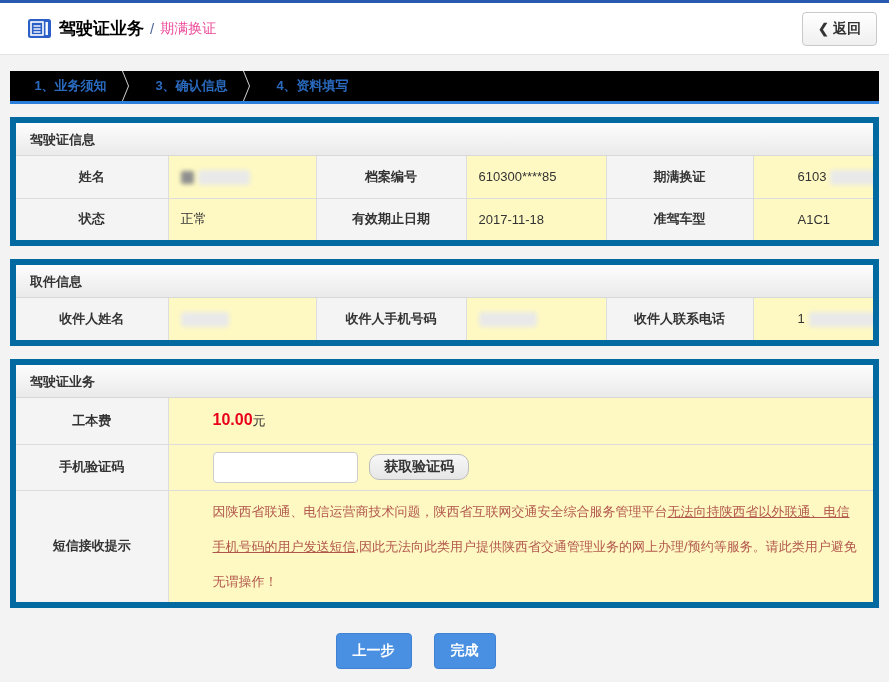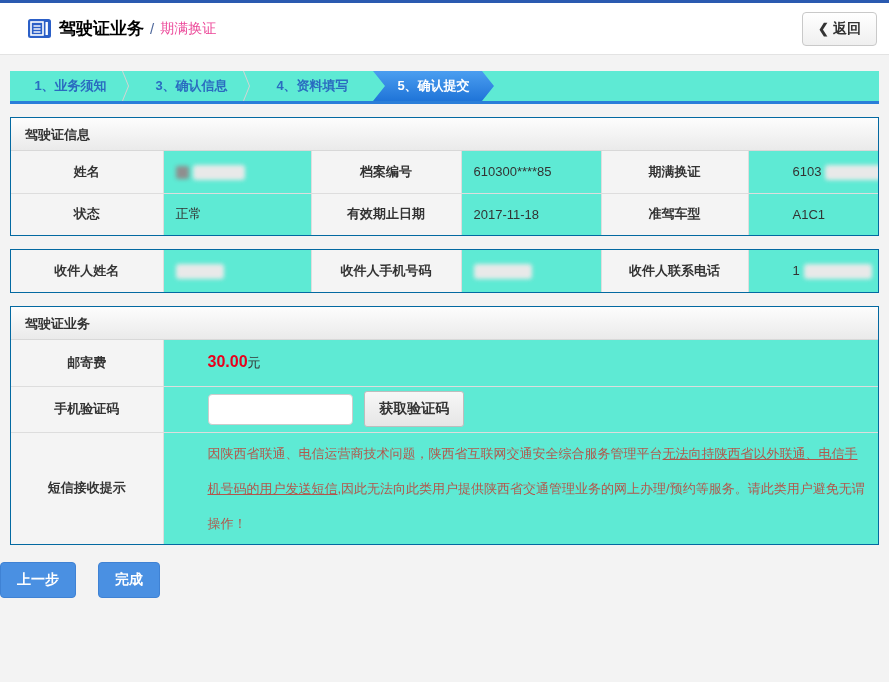--- a/index.html
+++ b/index.html
@@ -15,63 +15,63 @@
     display:flex; align-items:center; padding:0 12px 0 28px; }
   .header .title { color:#000000; font-weight:bold; font-size:17px; margin-left:8px; }
   .header .divider { color:#50699c; font-size:15px; margin:0 6px; }
   .header .subtitle { color:#ec4899; font-size:14px; }
   .back-btn { margin-left:auto; background:linear-gradient(#ffffff,#efefef);
     border:1px solid #c9c9c9; border-radius:4px; padding:7px 15px; font-size:14px;
     font-weight:bold; color:#333; cursor:pointer; display:flex; align-items:center; gap:4px;}
   .back-btn .chev { font-size:13px; font-weight:bold; }
   
   .steps-wrap { margin:16px 10px 0; }
-  .steps { display:flex; height:30px; background:#5eead4; }
+  .steps { display:flex; height:30px; background:#000000; }
   .step { flex:0 0 121px; display:flex; align-items:center; justify-content:center;
     color:#2a6bc0; font-weight:bold; font-size:13px; position:relative; cursor:pointer; }
   .step::after { content:""; position:absolute; right:5px; top:0; width:12px; height:50%;
     border-right:1px solid #d4d4d4; transform:skewX(22deg); }
   .step::before { content:""; position:absolute; right:5px; bottom:0; width:12px; height:50%;
     border-right:1px solid #d4d4d4; transform:skewX(-22deg); }
   .step.no-sep::before, .step.no-sep::after { display:none; }
   .step.active { background:linear-gradient(#4b9ef0,#1f74d8); color:#fff;
     clip-path:polygon(0 0, calc(100% - 12px) 0, 100% 50%, calc(100% - 12px) 100%, 0 100%, 12px 50%); }
   .step.active::before, .step.active::after { display:none; }
   .step.filler { flex:1; cursor:default; }
   .step.filler::before, .step.filler::after { display:none; }
   .steps-underline { height:3px; background:#2b7ed9; }
   
-  .panel { margin:13px 10px 0; background:#5eead4; border:1px solid #0369a1; }
+  .panel { margin:13px 10px 8px; background:#fef9c3; border:6px solid #0369a1; }
   .panel-header { height:33px; line-height:33px; padding-left:14px; font-weight:bold;
     background:linear-gradient(#fdfdfd,#eaeaea); border-bottom:1px solid #d8d8d8; font-size:13px; }
   table.grid { width:100%; border-collapse:collapse; table-layout:fixed; }
   .grid td { border:1px solid #ddd; height:42px; padding:0 12px; font-size:13px; overflow:hidden; white-space:nowrap;}
   .grid tr:first-child td { border-top:none; }
   .grid tr:last-child td { border-bottom:none; }
   .grid td:first-child { border-left:none; }
   .grid td:last-child { border-right:none;padding-left:44px; }
   .grid td.lab { background:#f4f4f4; text-align:center; font-weight:bold; }
   .fees .grid td { height:46px; }
   .fee-amount { color:#e8001c; font-weight:bold; font-size:16px; }
   .fee-unit { font-size:13px; color:#333; }
   .redact { display:inline-block; height:15px; border-radius:3px; background:#e9e9e9;
     filter:blur(2px); vertical-align:middle; margin-left:4px; }
   .redact-dark { display:inline-block; width:13px; height:13px; border-radius:2px;
     background:#8f8f8f; filter:blur(2px); vertical-align:middle; }
   .code-input { width:145px; height:31px; border:1px solid #ccc; border-radius:4px;
     padding:0 8px; font-size:13px; vertical-align:middle; }
-  .code-btn { height:36px; padding:0 14px; margin-left:8px;
-    background:linear-gradient(#f7f7f7,#e6e6e6); border:1px solid #bdbdbd; border-radius:3px;
+  .code-btn { height:26px; padding:0 14px; margin-left:8px;
+    background:linear-gradient(#f7f7f7,#e6e6e6); border:1px solid #bdbdbd; border-radius:10px;
     font-weight:bold; font-size:14px; color:#333; cursor:pointer; vertical-align:middle; }
   .notice-row td { height:62px !important; }
   .notice { color:#b2574c; line-height:35px; font-size:13px; white-space:normal !important; padding:3px 0; }
   .notice .ul { text-decoration:underline; }
   .notice-cell { white-space:normal !important; }
   
-  .footer { display:flex; justify-content:flex-start; gap:22px; padding:17px 58px 0 0; }
+  .footer { display:flex; justify-content:center; gap:22px; padding:17px 58px 0 0; }
   .btn-blue { background:#4a90e2; border:1px solid #3f82d4; border-radius:4px;
     color:#fff; font-weight:bold; font-size:14px; padding:8px 16px; cursor:pointer; }
 </style>
 </head>
 <body>
 
 <div class="topline"></div>
 
 <div class="header">
   <span style="display:inline-flex;">
@@ -91,21 +91,20 @@
     <span class="chev">❮</span>
     <span>返回</span>
   </button>
 </div>
 
 <div class="steps-wrap">
   <div class="steps">
     <div class="step">1、业务须知</div>
     <div class="step">3、确认信息</div>
     <div class="step no-sep">4、资料填写</div>
-    <div class="step active">5、确认提交</div>
     <div class="step filler"></div>
   </div>
   <div class="steps-underline"></div>
 </div>
 
 <div class="panel">
   <div class="panel-header">驾驶证信息</div>
   <table class="grid">
     <colgroup>
         <col style="width:152px">
@@ -130,20 +129,21 @@
       <td class="lab">有效期止日期</td>
       <td>2017-11-18</td>
       <td class="lab">准驾车型</td>
       <td>A1C1</td>
     </tr>
   </tbody>
     </table>
 </div>
 
 <div class="panel">
+  <div class="panel-header">取件信息</div>
   <table class="grid">
     <colgroup>
         <col style="width:152px">
         <col style="width:148px">
         <col style="width:150px">
         <col style="width:140px">
         <col style="width:147px">
         <col>
       </colgroup>
     <tbody>
@@ -160,23 +160,23 @@
 </div>
 
 <div class="panel fees">
   <div class="panel-header">驾驶证业务</div>
   <table class="grid">
     <colgroup>
         <col style="width:152px">
         <col>
       </colgroup>
     <tbody>
-    <tr>
-      <td class="lab">邮寄费</td>
-      <td><span class="fee-amount">30.00</span><span class="fee-unit">元</span></td>
+        <tr>
+      <td class="lab">工本费</td>
+      <td><span class="fee-amount">10.00</span><span class="fee-unit">元</span></td>
     </tr>
     <tr>
       <td class="lab">手机验证码</td>
       <td>
         <input class="code-input" type="text" value="" style="">
         <button class="code-btn">获取验证码</button>
       </td>
     </tr>
     <tr class="notice-row">
       <td class="lab">短信接收提示</td>

